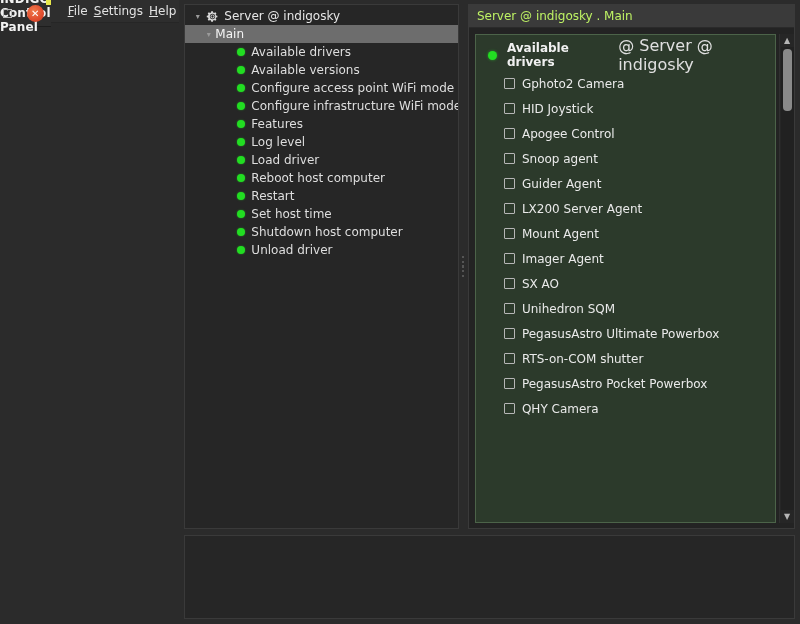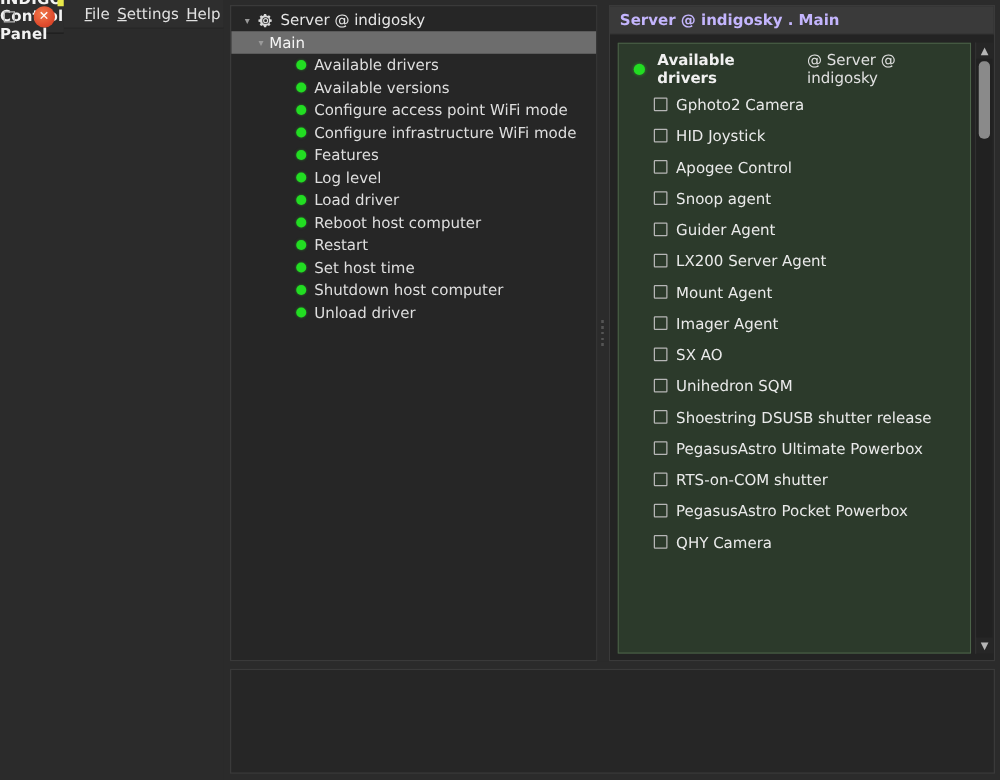--- a/index.html
+++ b/index.html
@@ -225,22 +225,22 @@
     height: 22px;
     background: #3a3a3a;
     display: flex;
     align-items: center;
     padding-left: 8px;
     flex: 0 0 22px;
     border-bottom: 1px solid #2a2a2a;
   }
   .panel-header-title {
     font-size: 12px;
-    font-weight: bold;
-    color: #c4b5fd;
+    font-weight: normal;
+    color: #bef264;
   }
   .panel-body {
     flex: 1 1 auto;
     display: flex;
     min-height: 0;
     background: #232323;
     padding: 6px 0 5px 6px;
     box-sizing: border-box;
   }
   .group-scroll-wrap {
@@ -274,21 +274,21 @@
     flex: 0 0 9px;
     box-shadow: 0 0 3px rgba(40,230,40,0.55);
   }
   .group-title-text {
     font-size: 12px;
     font-weight: bold;
     color: #f0f0f0;
     margin-right: 16px;
   }
   .group-title-at {
-    font-size: 12px;
+    font-size: 16px;
     color: #e0e0e0;
   }
   .check-row {
     display: flex;
     align-items: center;
     height: 25px;
     cursor: default;
     margin-left: 16px;
   }
   .checkbox {
@@ -508,24 +508,20 @@
               <div class="check-row">
                 <span class="checkbox"></span>
                 <span class="check-label">SX AO</span>
               </div>
               <div class="check-row">
                 <span class="checkbox"></span>
                 <span class="check-label">Unihedron SQM</span>
               </div>
               <div class="check-row">
                 <span class="checkbox"></span>
-                <span class="check-label">Shoestring DSUSB shutter release</span>
-              </div>
-              <div class="check-row">
-                <span class="checkbox"></span>
                 <span class="check-label">PegasusAstro Ultimate Powerbox</span>
               </div>
               <div class="check-row">
                 <span class="checkbox"></span>
                 <span class="check-label">RTS-on-COM shutter</span>
               </div>
               <div class="check-row">
                 <span class="checkbox"></span>
                 <span class="check-label">PegasusAstro Pocket Powerbox</span>
               </div>

